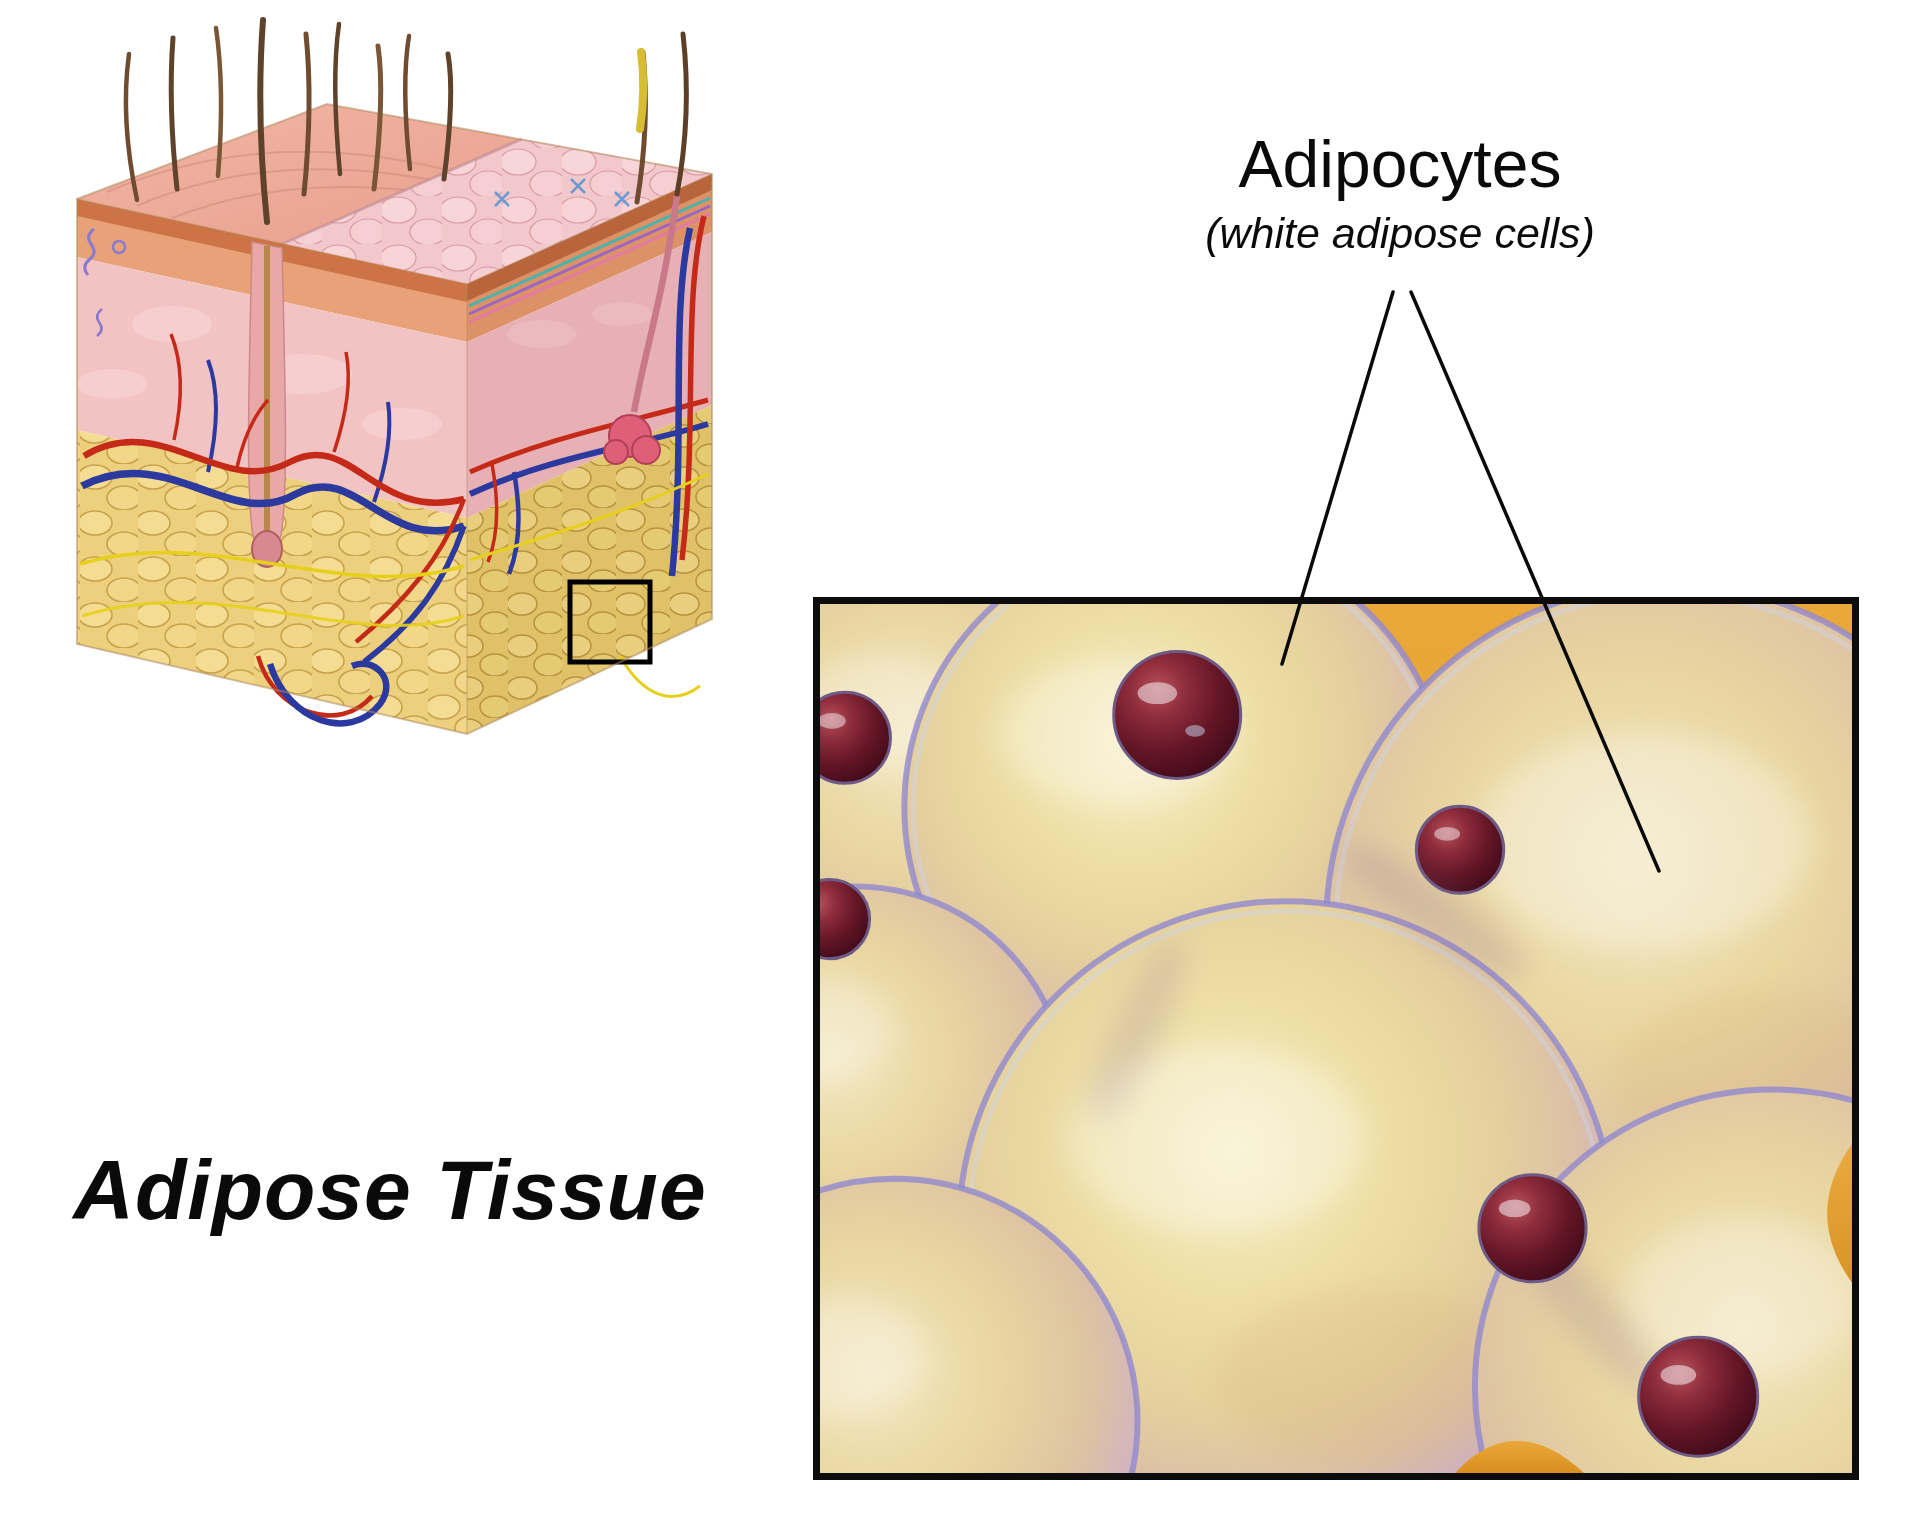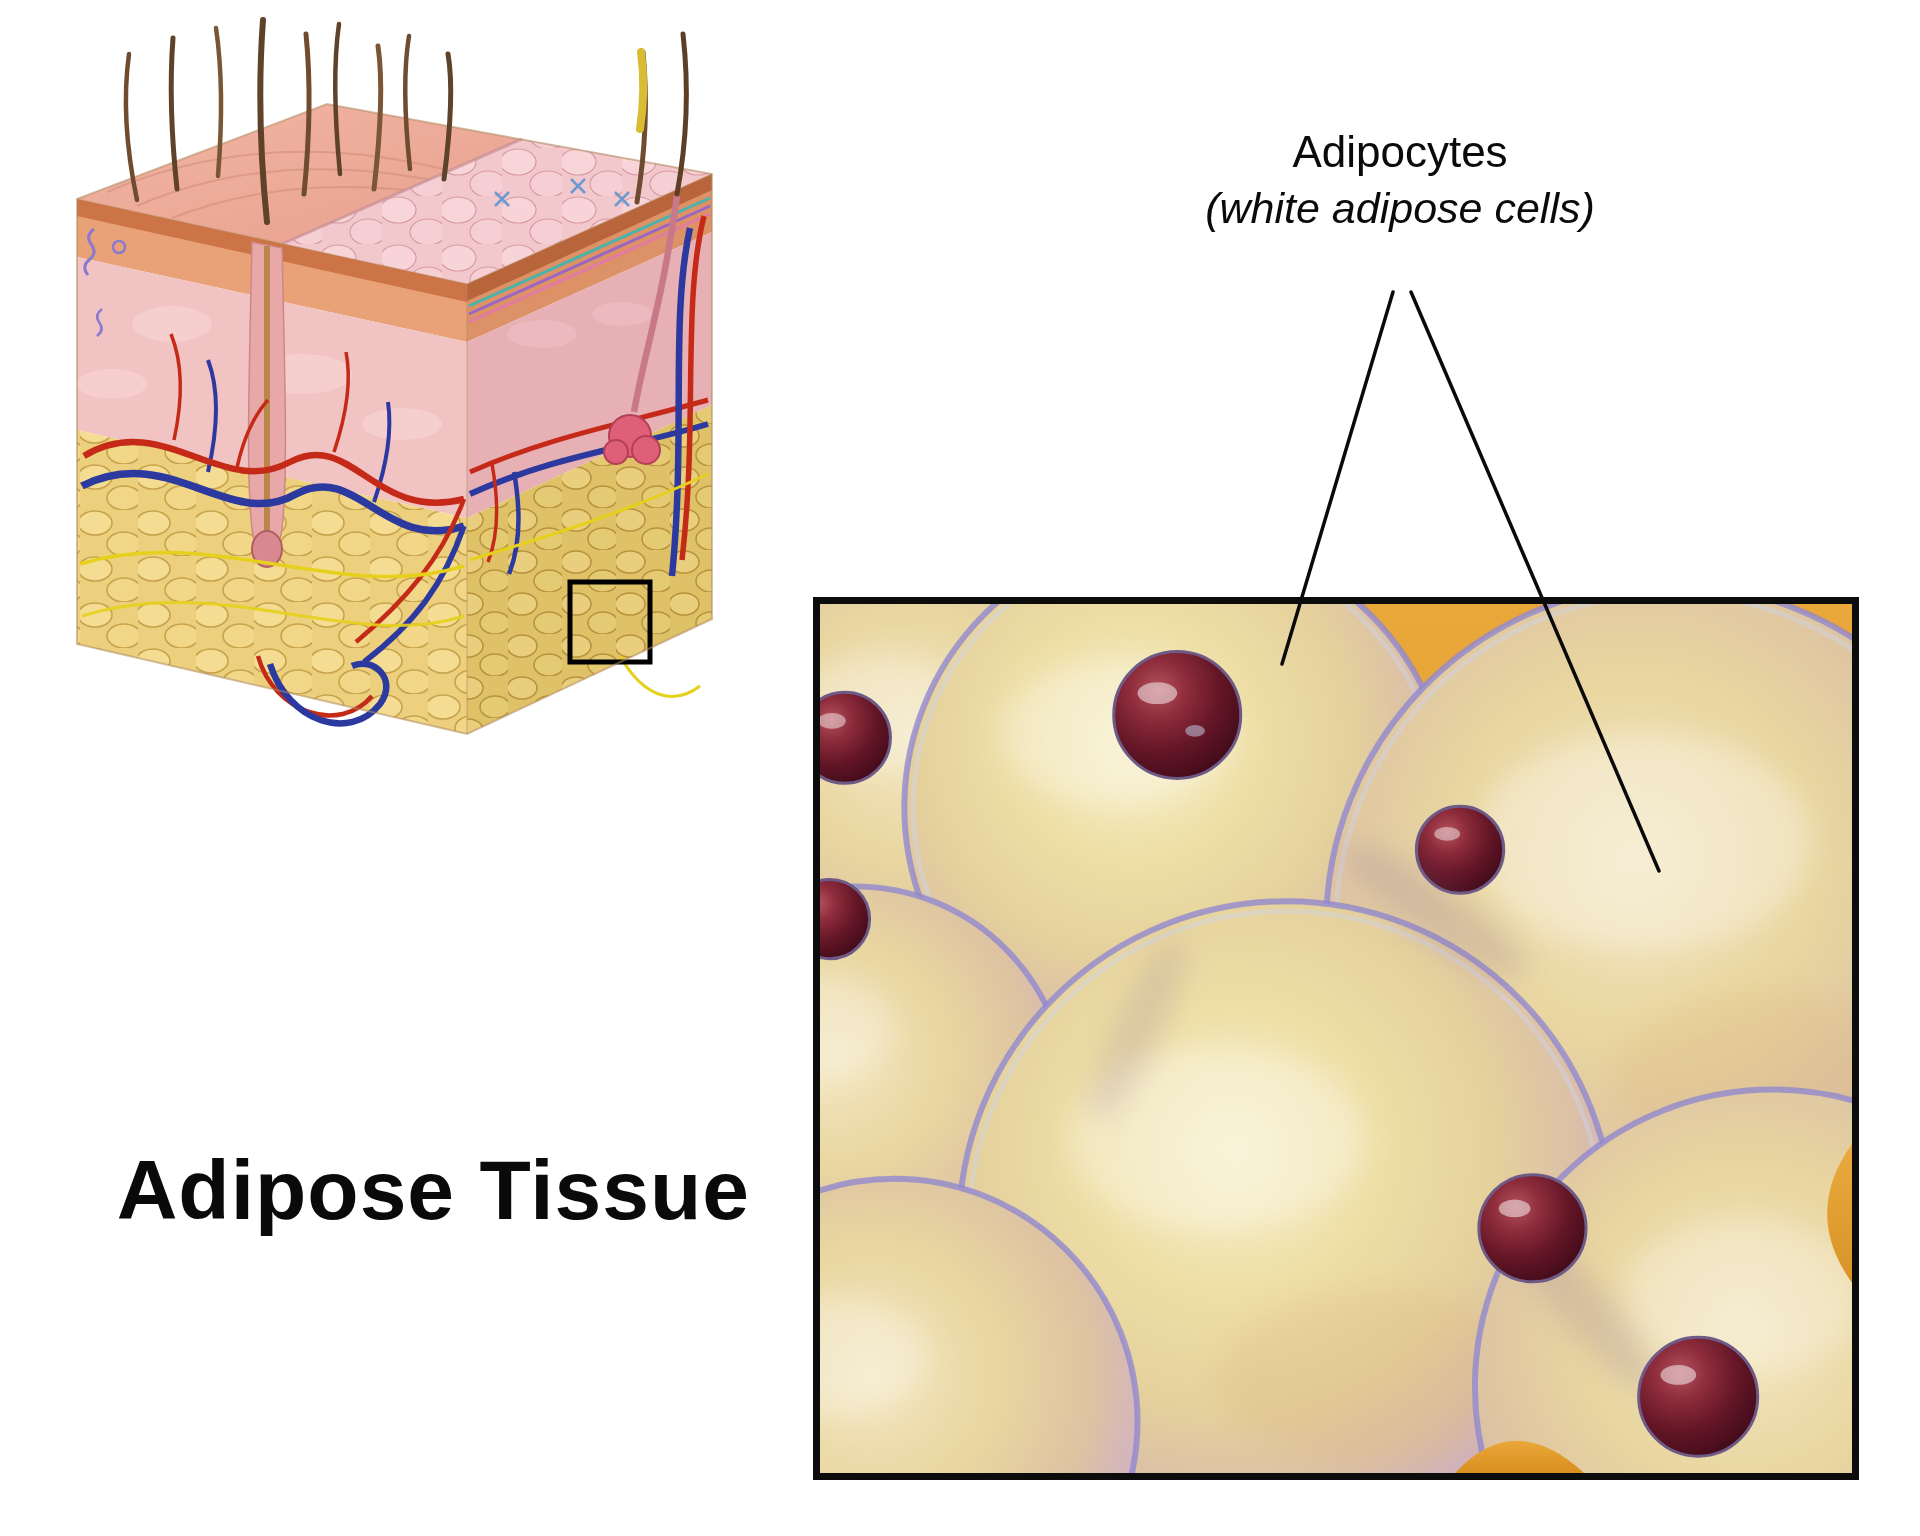--- a/index.html
+++ b/index.html
@@ -1,28 +1,28 @@
 <!DOCTYPE html>
 <html><head>
 <meta charset="utf-8">
 <style>
   html,body{margin:0;padding:0;background:#ffffff;}
   #page{position:relative;width:1920px;height:1536px;background:#ffffff;overflow:hidden;
         font-family:"Liberation Sans", sans-serif;color:#0a0a0a;}
   .abs{position:absolute;}
   #skin-figure{left:22px;top:4px;width:790px;height:790px;z-index:1;}
   #callout{left:1080px;top:128px;width:640px;text-align:center;z-index:3;}
-  #callout .heading{font-size:44px;line-height:1.1;font-weight:400;}
+  #callout .heading{font-size:66px;line-height:1.1;font-weight:400;}
   #callout .subheading{font-size:43px;line-height:1.15;font-style:italic;margin-top:8px;}
   #pointer-lines{left:0;top:0;width:1920px;height:1536px;z-index:6;pointer-events:none;}
   #closeup-frame{left:813px;top:597px;width:1046px;height:883px;box-sizing:border-box;
                  border:7px solid #0c0c0c;z-index:4;background:#e29b2d;}
   #closeup-frame svg{display:block;width:100%;height:100%;}
-  #figure-title{left:30px;top:1142px;width:720px;text-align:right;z-index:3;
-                font-size:84px;font-weight:700;letter-spacing:1px;}
+  #figure-title{left:30px;top:1142px;width:720px;text-align:center;z-index:3;
+                font-size:84px;font-weight:700;letter-spacing:1px;font-style:italic;}
 </style>
 </head>
 <body>
 
 <div id="page">
 
   <div id="skin-figure" class="abs">
     <svg viewBox="0 0 790 790" width="790" height="790">
       <defs>
         <linearGradient id="topFaceG" x1="0" y1="0" x2="1" y2="1">

